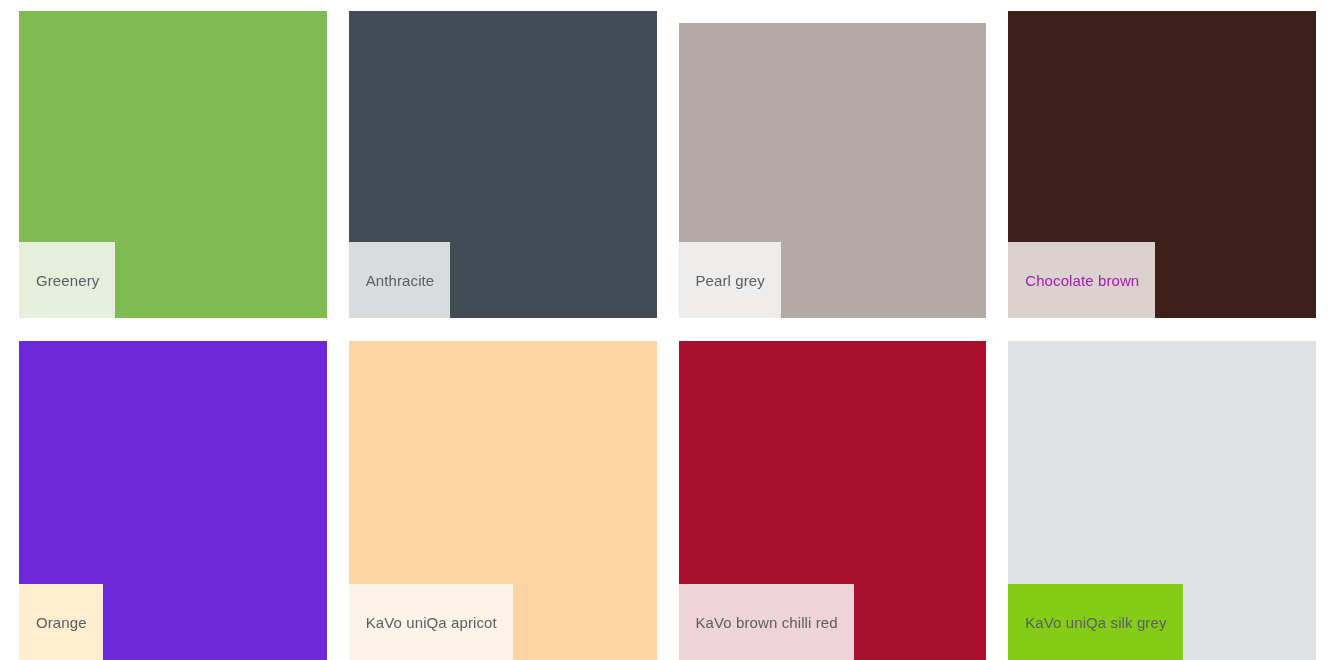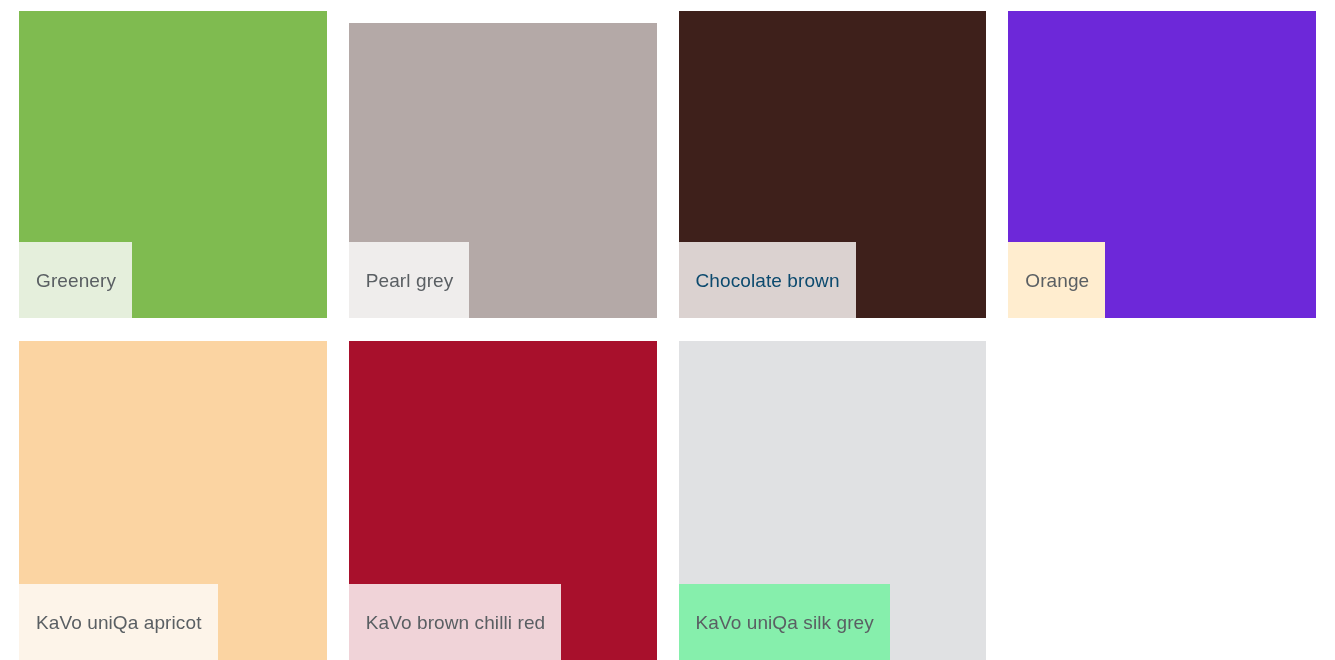--- a/index.html
+++ b/index.html
@@ -39,47 +39,52 @@
     height: 76px;
     display: flex;
     align-items: center;
     padding: 0 16px 0 17px;
     box-sizing: border-box;
     white-space: nowrap;
   }
 
   .swatch-label-text {
     font-family: "Liberation Sans", sans-serif;
-    font-size: 19px;
+    font-size: 15px;
     line-height: 1;
     color: #5a5f63;
     letter-spacing: 0.1px;
   }
 </style>
 </head>
 <body style="background: rgb(255, 255, 255);">
 
 <div id="swatch-grid">
 
   <div class="swatch" style="background: rgb(127, 187, 80);">
     <div class="swatch-label" style="background: rgb(229, 239, 220);">
       <span class="swatch-label-text" style="color: rgb(90, 95, 99);">Greenery</span>
     </div>
   </div>
 
+  <div class="swatch" style="background: rgb(65, 76, 86);">
+    <div class="swatch-label" style="background: rgb(217, 219, 221);">
+      <span class="swatch-label-text" style="color: rgb(90, 95, 99);">Anthracite</span>
+    </div>
+  </div>
 
   <div class="swatch" style="background: rgb(180, 169, 167); margin-top: 12px;">
     <div class="swatch-label" style="background: rgb(239, 237, 236);">
       <span class="swatch-label-text" style="color: rgb(90, 95, 99);">Pearl grey</span>
     </div>
   </div>
 
   <div class="swatch" style="background: rgb(62, 32, 27);">
     <div class="swatch-label" style="background: rgb(219, 210, 208);">
-      <span class="swatch-label-text" style="color: #0c4a6e;">Chocolate brown</span>
+      <span class="swatch-label-text" style="color: #a21caf;">Chocolate brown</span>
     </div>
   </div>
 
   <div class="swatch" style="background: #6d28d9;">
     <div class="swatch-label" style="background: rgb(255, 237, 207);">
       <span class="swatch-label-text" style="color: rgb(90, 95, 99);">Orange</span>
     </div>
   </div>
 
   <div class="swatch" style="background: rgb(251, 212, 162);">
@@ -88,18 +93,18 @@
     </div>
   </div>
 
   <div class="swatch" style="background: rgb(168, 16, 44);">
     <div class="swatch-label" style="background: rgb(240, 211, 216);">
       <span class="swatch-label-text" style="color: rgb(90, 95, 99);">KaVo brown chilli red</span>
     </div>
   </div>
 
   <div class="swatch" style="background: rgb(224, 225, 227);">
-    <div class="swatch-label" style="background: #86efac; justify-content: flex-end;">
+    <div class="swatch-label" style="background: #84cc16; justify-content: flex-end;">
       <span class="swatch-label-text" style="color: rgb(90, 95, 99);">KaVo uniQa silk grey</span>
     </div>
   </div>
 
 </div>
 
 </body></html>

